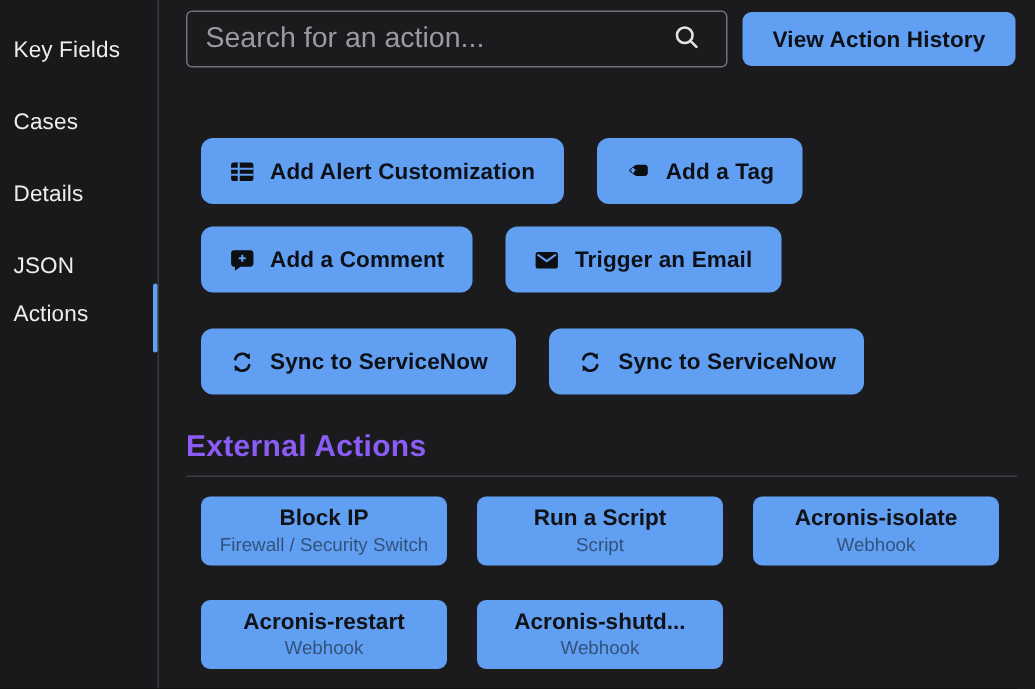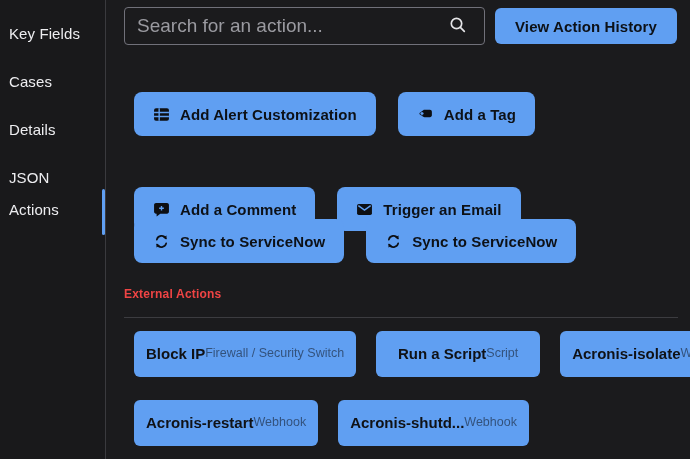--- a/index.html
+++ b/index.html
@@ -36,37 +36,37 @@
     border:none;cursor:pointer;font-family:inherit;
     background:var(--accent-color,#609ff2);
     color:var(--button-text-color,#0d1117);
   }
   .history-btn{
     position:absolute;left:495px;top:8px;width:182px;height:36px;
     border-radius:6px;font-size:15px;font-weight:700;letter-spacing:.1px;
   }
   
   .action-row{position:absolute;left:134px;display:flex;gap:22px;}
-  .row1{top:92px;border-radius:22px;}  .row2{top:151px;margin-top:36px;}  .row3{top:219px;}
+  .row1{top:92px;border-radius:22px;}  .row2{top:151px;}  .row3{top:219px;}
   .action-btn{
     display:inline-flex;align-items:center;gap:10px;height:44px;
     padding:0 19px;border-radius:8px;font-size:15px;font-weight:600;letter-spacing:.1px;
   }
   .action-btn svg{flex:0 0 auto;display:block;}
   
   .ext-title{
     position:absolute;left:124px;top:287px;
-    color:#ef4444;font-size:12px;font-weight:700;letter-spacing:.2px;
+    color:#8b5cf6;font-size:20px;font-weight:700;letter-spacing:.2px;
   }
   .ext-divider{position:absolute;left:124px;top:317px;width:554px;height:1px;background:#3c3c40;}
   .card-row{position:absolute;left:134px;display:flex;gap:20px;}
   .crow1{top:331px;} .crow2{top:400px;}
   .action-card{
     min-width:164px;height:46px;box-sizing:border-box;padding:4px 12px;
-    border-radius:6px;display:flex;flex-direction:row;align-items:center;justify-content:center;
+    border-radius:6px;display:flex;flex-direction:column;align-items:center;justify-content:center;
     text-align:center;
   }
   .card-title{font-size:15px;font-weight:700;color:#101216;line-height:1.3;white-space:nowrap;}
   .card-sub{font-size:12.5px;color:rgba(13,17,23,.55);line-height:1.25;white-space:nowrap;}
   
   .ic-dark{fill:#0d0f13;}
   .ic-line{stroke:var(--accent-color,#609ff2);stroke-width:1.3;fill:none;}
   .ic-stroke{stroke:#0d0f13;stroke-width:1.6;fill:none;stroke-linecap:round;}
 </style>
 </head>

